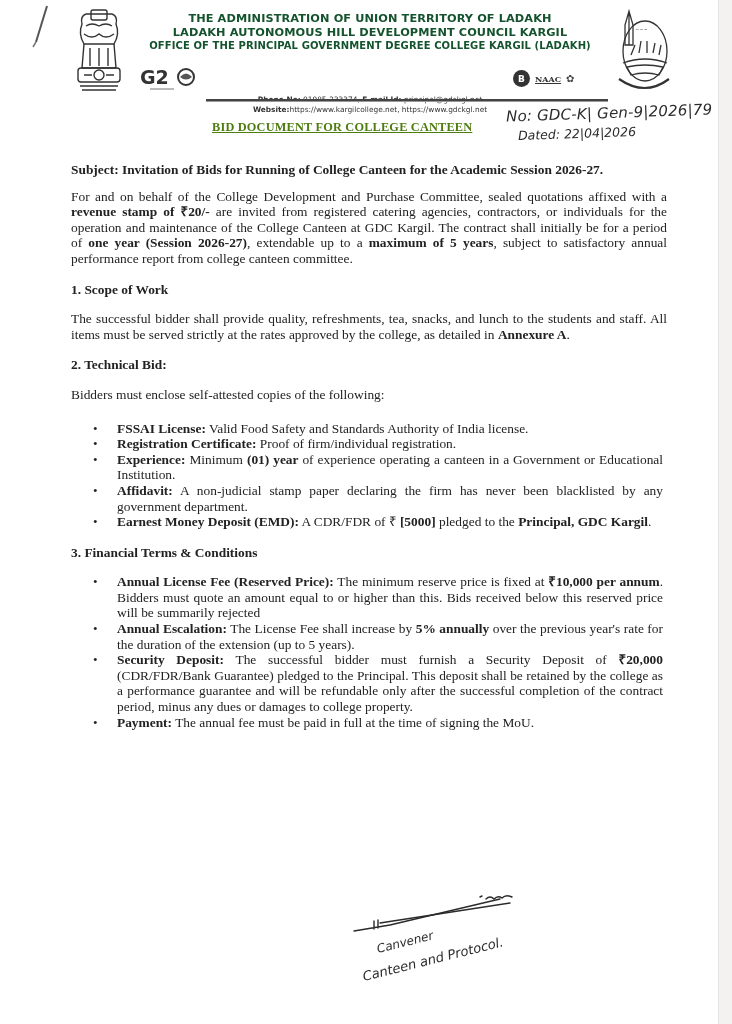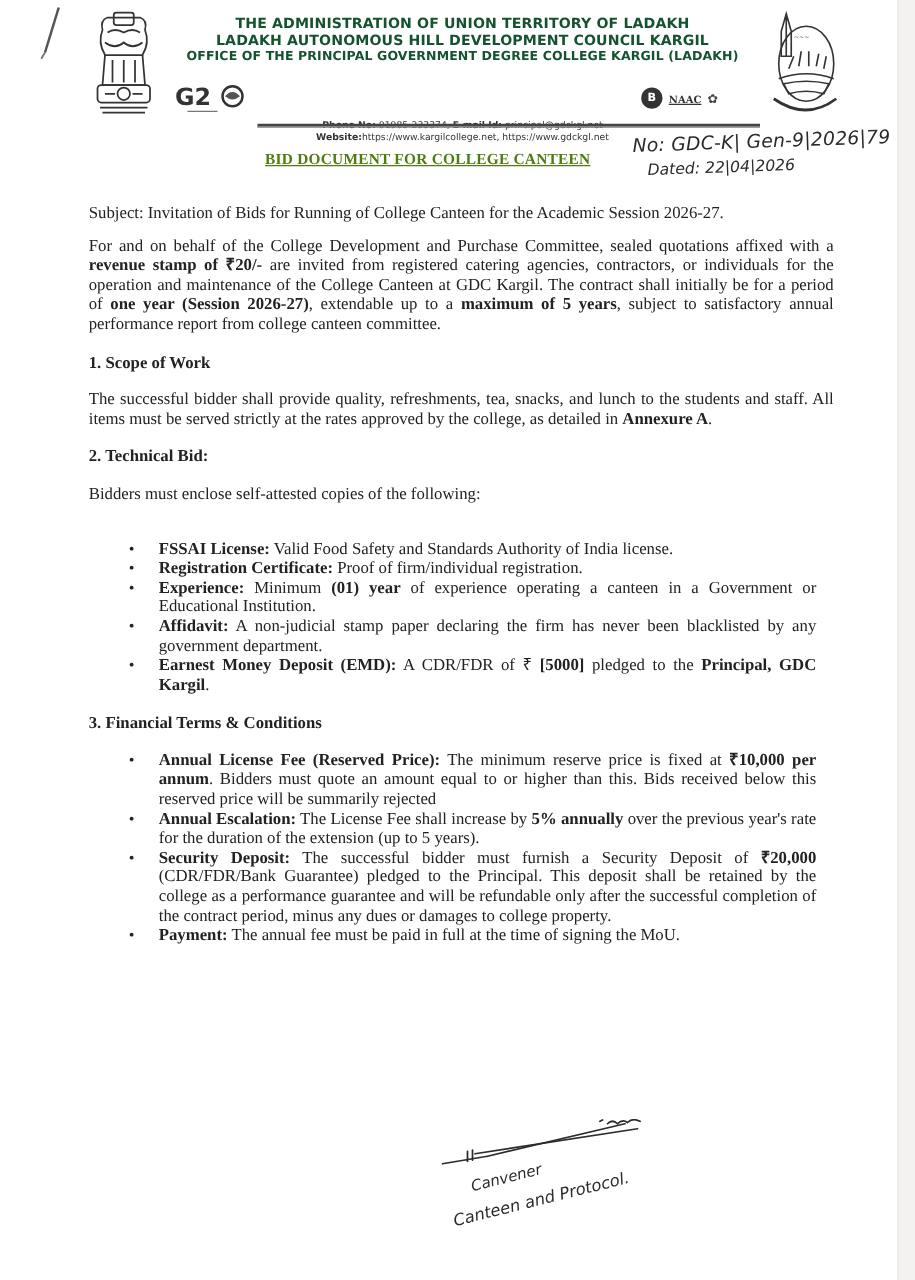--- a/index.html
+++ b/index.html
@@ -49,25 +49,25 @@
     font-family: "DejaVu Sans", sans-serif; color: #2b2b2b; position: absolute;
     transform: rotate(-2deg); font-style: italic;
   }
   .hand-no { left: 506px; top: 104px; font-size: 15px; letter-spacing: 0.2px; }
   .hand-date { left: 518px; top: 126px; font-size: 12.5px; }
   
   .content {
     position: absolute; left: 71px; top: 162px; width: 596px;
     font-size: 13.4px; line-height: 15.6px; color: #222;
   }
-  .subject { font-weight: normal; margin: 0 0 11px 0; }
+  .subject { font-weight: bold; margin: 0 0 11px 0; }
   p { margin: 0; text-align: justify; }
   .section-h { font-weight: bold; margin: 15px 0 14px 0; }
   .intro { margin-bottom: 0; }
-  ul { margin: 14px; padding: 0 0 0 42px; list-style: none; }
+  ul { margin: 4px; padding: 0 0 0 42px; list-style: none; }
   li { position: relative; text-align: justify; }
   li::before { content: "\2022"; position: absolute; left: -24px; top: 0; font-size: 13px; }
   b { font-weight: bold; }
   .gap-sm { height: 14px; }
   .signature { position: absolute; left: 350px; top: 895px; }
 </style>
 </head>
 <body>
 
 <div class="page-edge"></div>

